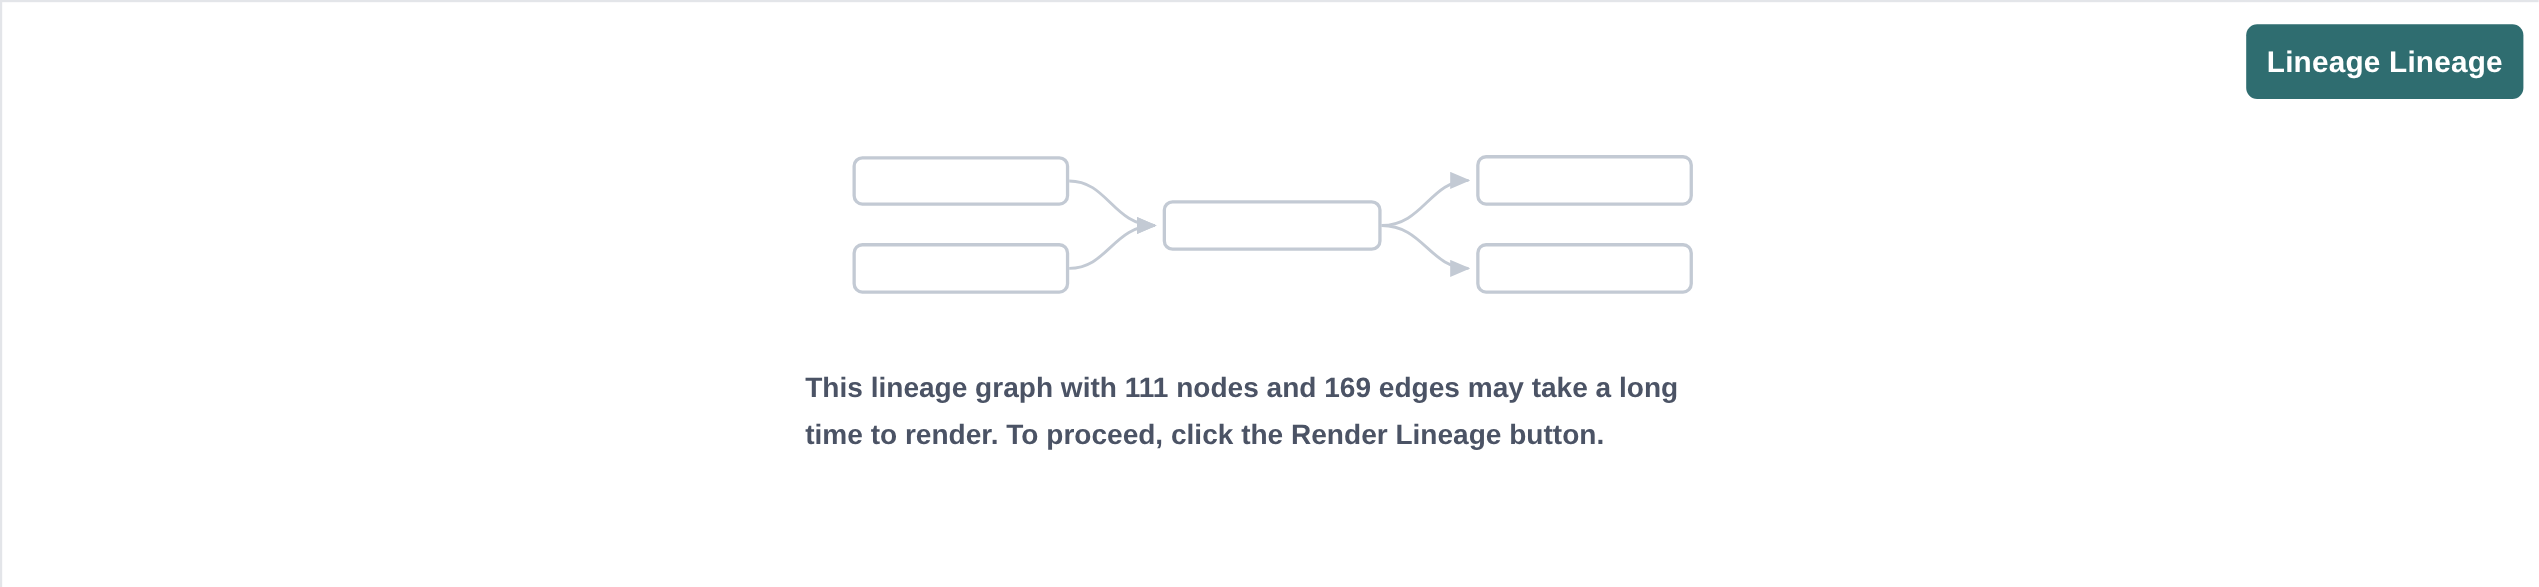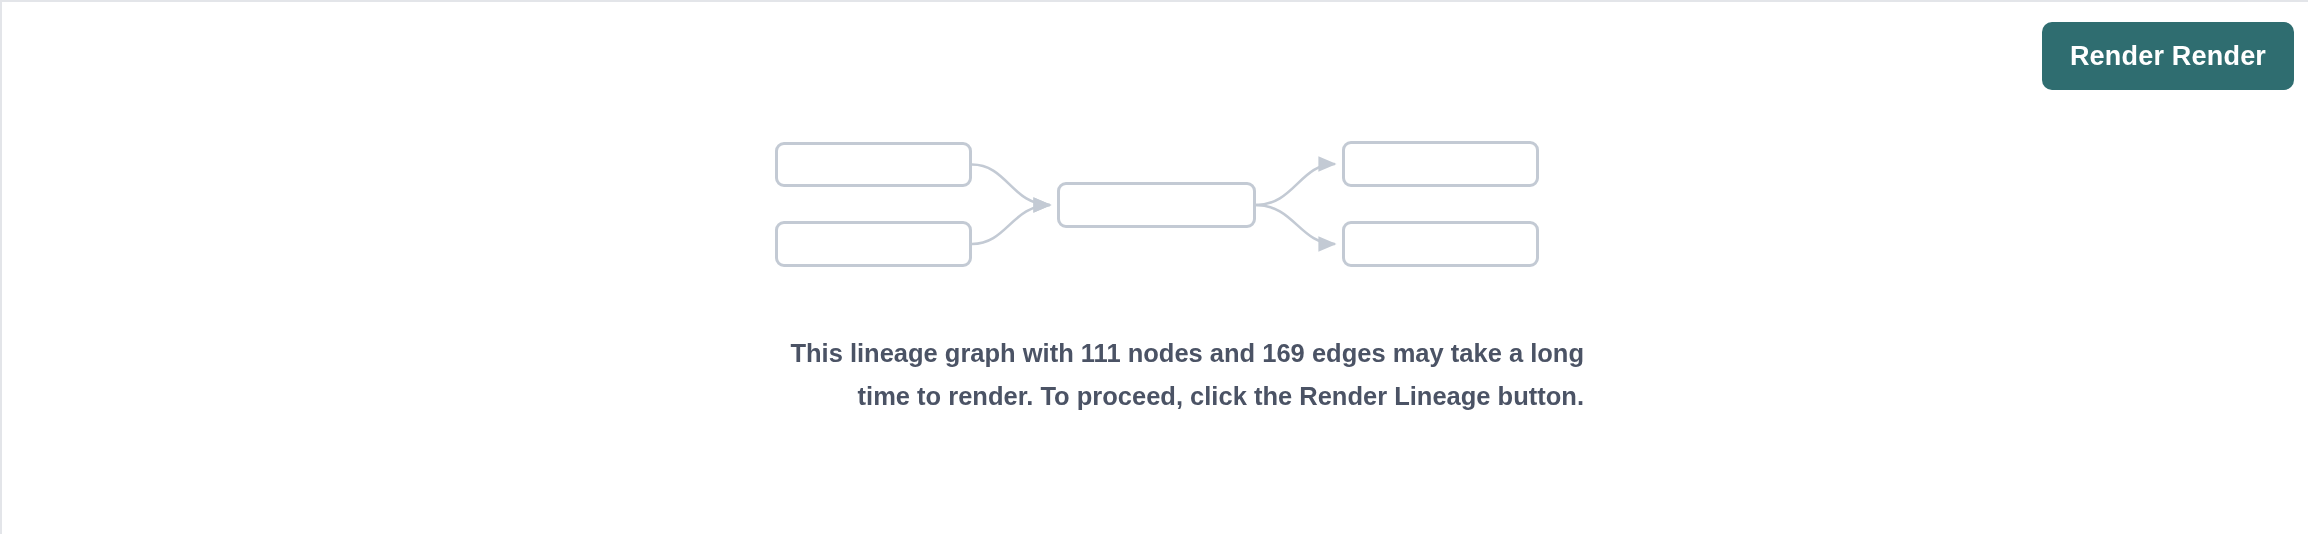--- a/index.html
+++ b/index.html
@@ -77,34 +77,34 @@
   .node-center { left: 1055px; top: 180px; width: 199px; height: 46px; }
   .node-dst-a { left: 1340px; top: 139px; width: 197px; height: 46px; }
   .node-dst-b { left: 1340px; top: 219px; width: 197px; height: 46px; }
 
   
   .message {
     position: absolute;
     left: 730px;
     top: 330px;
     width: 852px;
-    text-align: right;
+    text-align: left;
     font-family: "Liberation Sans", sans-serif;
     font-size: 25.5px;
     font-weight: bold;
     line-height: 43px;
     color: #4b5365;
   }
 </style>
 </head>
 <body>
 
 <div class="panel">
 
-  <button class="render-button">Render Render</button>
+  <button class="render-button">Lineage Lineage</button>
 
   <div class="graph-area">
 
     <svg class="graph-svg" viewBox="0 0 2308 534" xmlns="http://www.w3.org/2000/svg">
       <defs>
         <marker id="arrowhead" markerWidth="7" markerHeight="6" refX="6.4" refY="3" orient="auto" markerUnits="strokeWidth">
           <path d="M0,0 L7,3 L0,6 z" fill="#c3cad4"></path>
         </marker>
       </defs>
 

